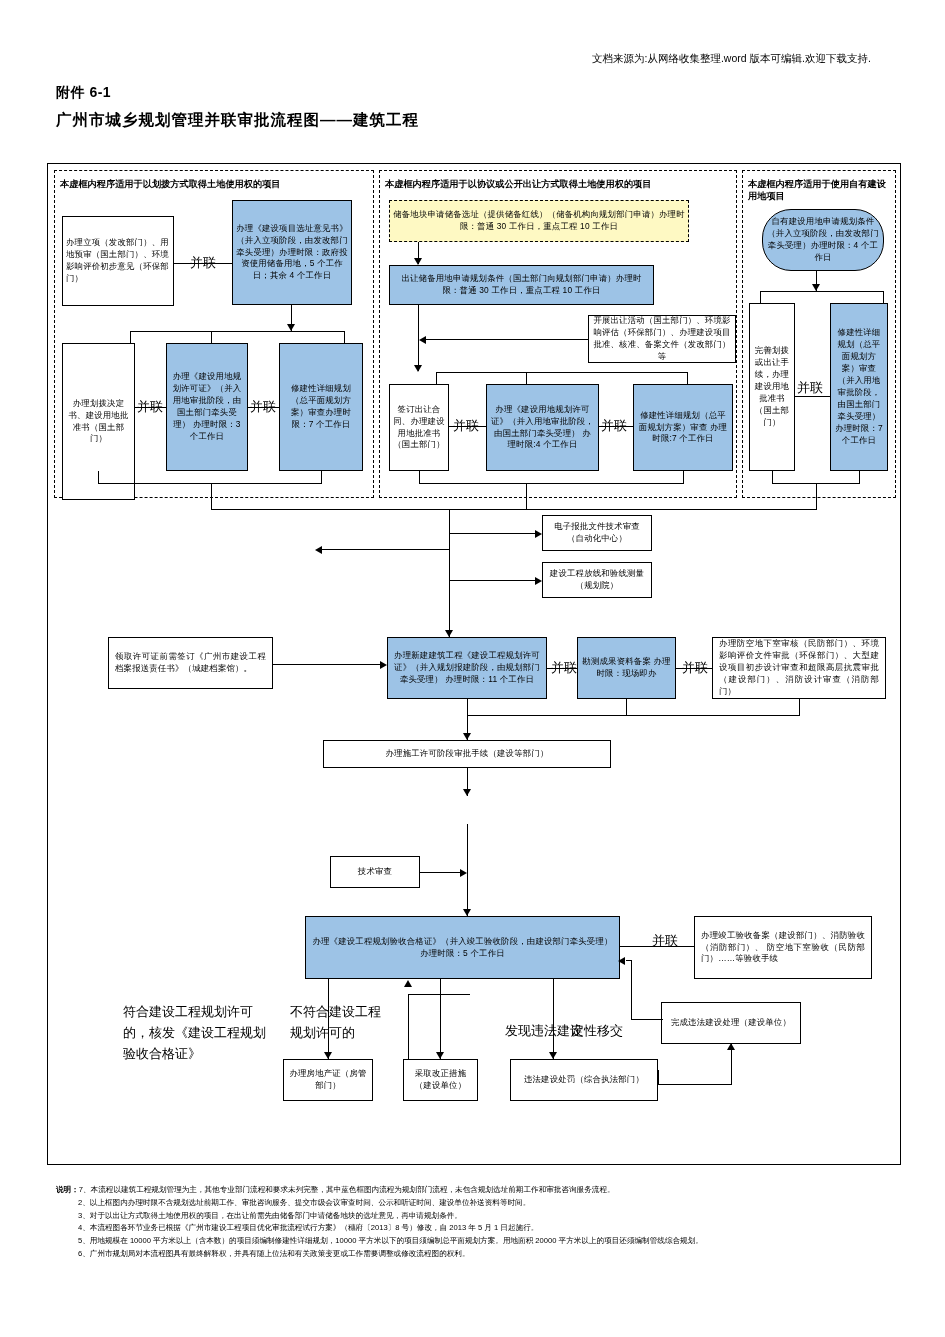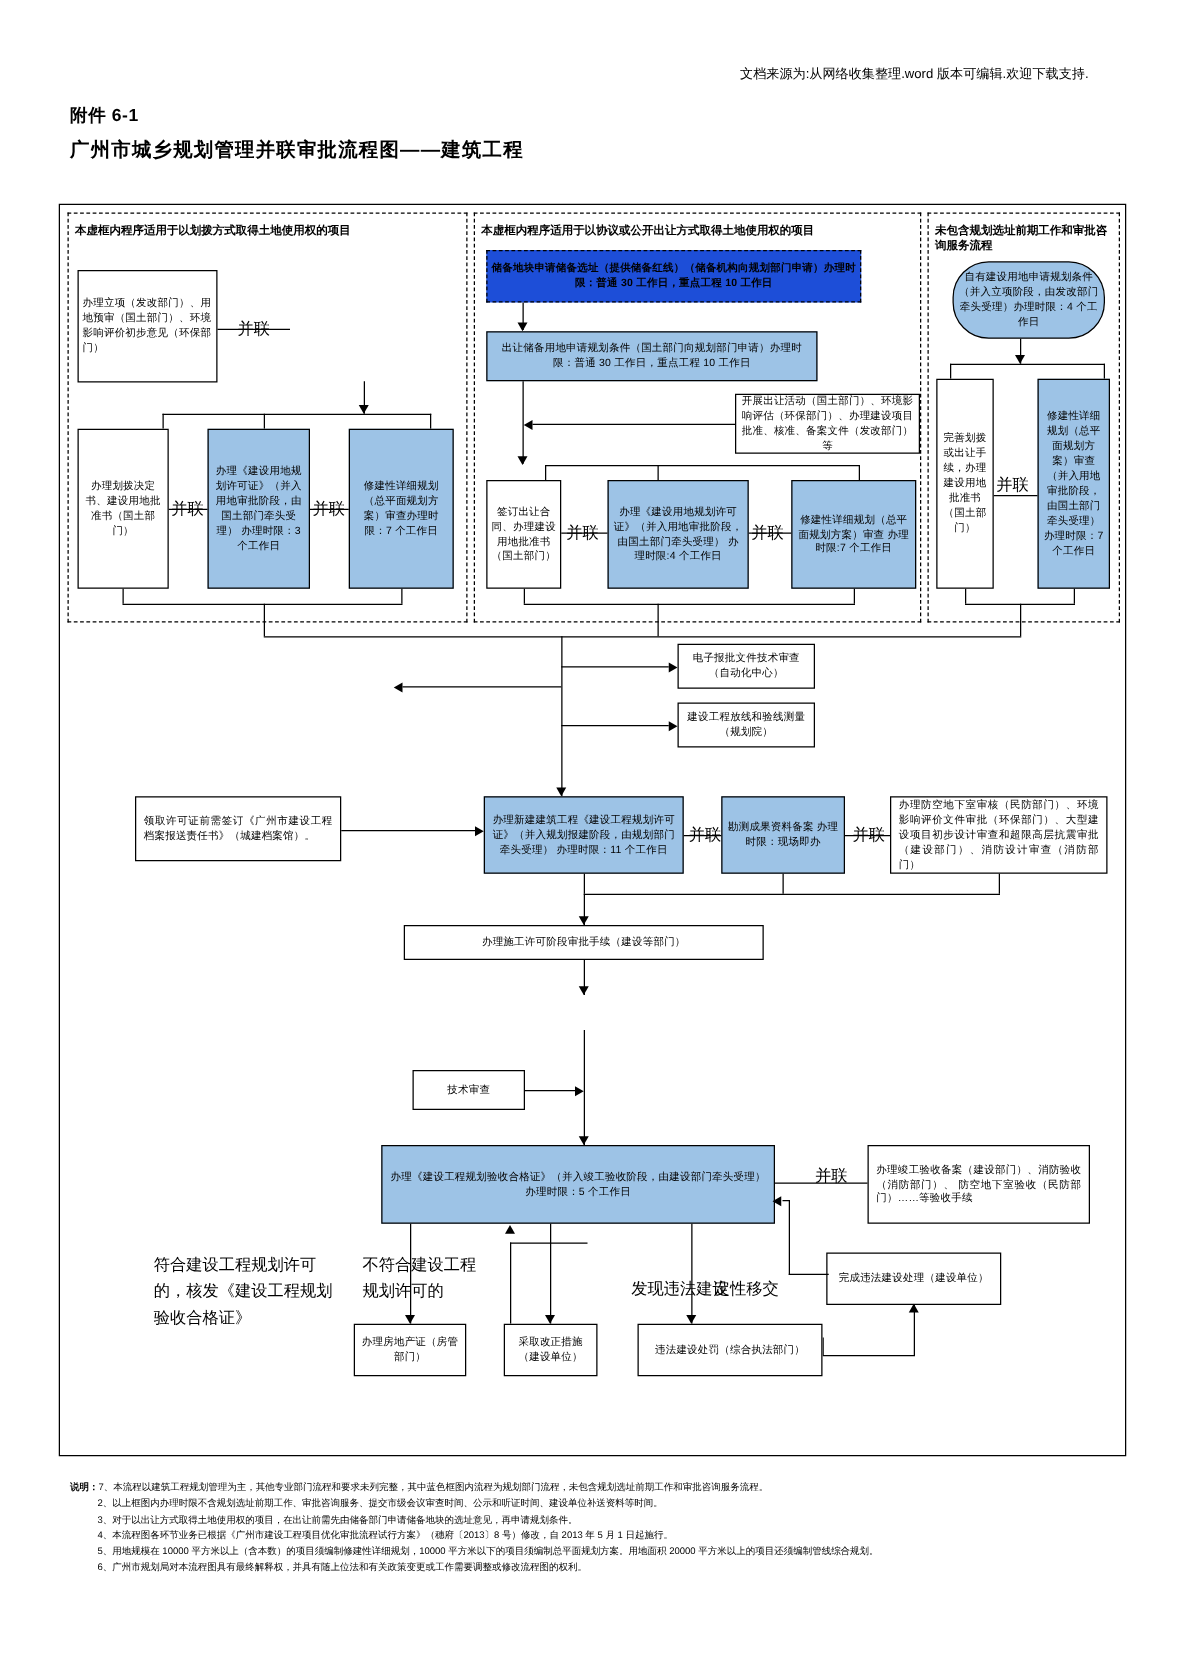--- a/index.html
+++ b/index.html
@@ -14,21 +14,21 @@
   
   .canvas{position:absolute;left:47px;top:163px;width:852px;height:1000px;border:1px solid #000;}
 
   .dash{position:absolute;border:1.6px dashed #000;}
   .sec-title{position:absolute;font-size:9.2px;font-weight:bold;letter-spacing:0px;white-space:nowrap;}
 
   .bx{position:absolute;border:1.4px solid #000;background:#fff;box-sizing:border-box;
       font-size:8.4px;line-height:1.42;letter-spacing:.2px;
       display:flex;align-items:center;justify-content:center;text-align:center;padding:2px 3px;}
   .bx.blue{background:#9DC3E6;}
-  .bx.dashbx{border:1.6px dashed #000;background:#1d4ed8;font-weight:bold;}
+  .bx.dashbx{border:1.6px dashed #000;background:#fef9c3;}
   .bx.lt{text-align:left;justify-content:flex-start;}
   .bx.jst{text-align:justify;text-align-last:left;}
 
   .lbl{position:absolute;font-size:13px;white-space:nowrap;}
 
   
   .ln{position:absolute;background:#000;}
   .h{height:1.4px;}
   .v{width:1.4px;}
   .arw{position:absolute;width:0;height:0;}
@@ -51,36 +51,37 @@
 <div class="doc-title">广州市城乡规划管理并联审批流程图——建筑工程</div>
 
 <div class="canvas">
 
   <div class="dash" style="left:6px;top:6px;width:318px;height:326px;"></div>
   <div class="dash" style="left:331px;top:6px;width:356px;height:326px;"></div>
   <div class="dash" style="left:694px;top:6px;width:152px;height:326px;"></div>
 
   <div class="sec-title" style="left:12px;top:14px;">本虚框内程序适用于以划拨方式取得土地使用权的项目</div>
   <div class="sec-title" style="left:337px;top:14px;">本虚框内程序适用于以协议或公开出让方式取得土地使用权的项目</div>
-  <div class="sec-title" style="left:700px;top:14px;width:140px;white-space:normal;line-height:1.35;">未包含规划选址前期工作和审批咨询服务流程</div>
+  <div class="sec-title" style="left:700px;top:14px;width:140px;white-space:normal;line-height:1.35;">本虚框内程序适用于使用自有建设用地项目</div>
 
   <div class="bx lt" style="left:14px;top:52px;width:112px;height:90px;">办理立项（发改部门）、用地预审（国土部门）、环境影响评价初步意见（环保部门）</div>
 
+  <div class="bx blue" style="left:184px;top:36px;width:120px;height:105px;">办理《建设项目选址意见书》（并入立项阶段，由发改部门牵头受理）办理时限：政府投资使用储备用地，5 个工作日；其余 4 个工作日</div>
 
   <div class="lbl" style="left:142px;top:90px;">并联</div>
   <div class="ln h" style="left:126px;top:99px;width:58px;"></div>
 
   <div class="ln v" style="left:243px;top:141px;height:26px;"></div>
   <div class="arw dn" style="left:239px;top:160px;"></div>
   <div class="ln h" style="left:82px;top:167px;width:215px;"></div>
   <div class="ln v" style="left:82px;top:167px;height:12px;"></div>
   <div class="ln v" style="left:163px;top:167px;height:12px;"></div>
   <div class="ln v" style="left:296px;top:167px;height:12px;"></div>
 
-  <div class="bx" style="left:14px;top:179px;width:73px;height:128px;">办理划拨决定书、建设用地批准书（国土部门）</div>
+  <div class="bx" style="left:14px;top:179px;width:73px;height:157px;">办理划拨决定书、建设用地批准书（国土部门）</div>
   <div class="bx blue" style="left:118px;top:179px;width:82px;height:128px;text-align:center;">办理《建设用地规划许可证》（并入用地审批阶段，由国土部门牵头受理）
 办理时限：3 个工作日</div>
   <div class="bx blue" style="left:231px;top:179px;width:84px;height:128px;">修建性详细规划（总平面规划方案）审查办理时限：7 个工作日</div>
 
   <div class="lbl" style="left:89px;top:234px;">并联</div>
   <div class="ln h" style="left:87px;top:243px;width:31px;"></div>
   <div class="lbl" style="left:202px;top:234px;">并联</div>
   <div class="ln h" style="left:200px;top:243px;width:31px;"></div>
 
   <div class="ln v" style="left:50px;top:307px;height:12px;"></div>

